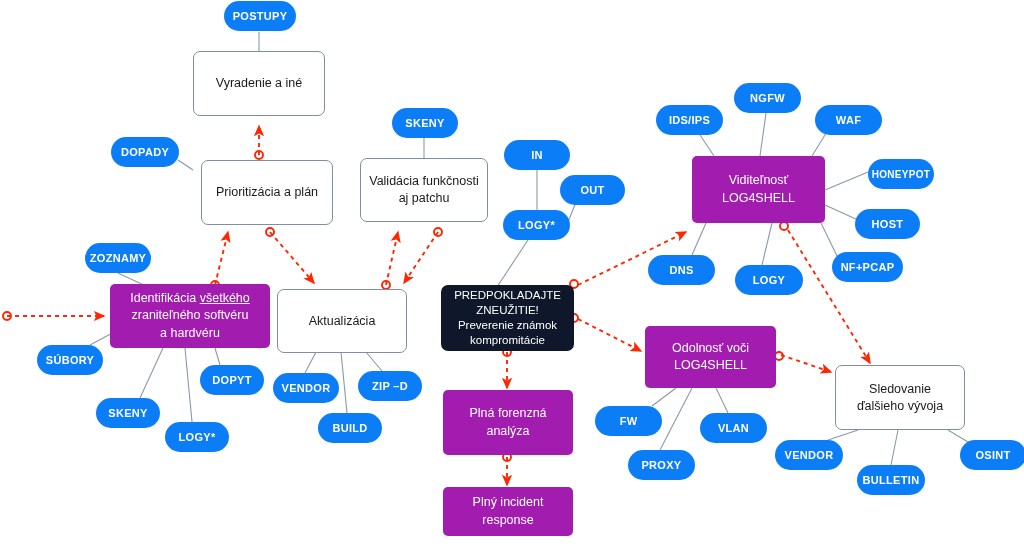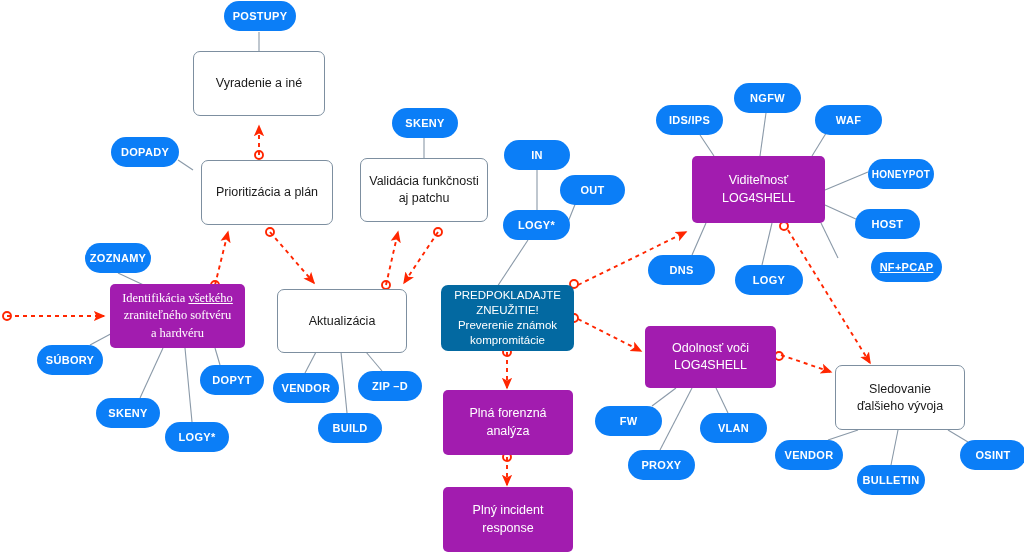--- a/index.html
+++ b/index.html
@@ -3,21 +3,21 @@
 <meta charset="utf-8">
 <style>
   html,body{margin:0;padding:0;background:#ffffff;}
   body{width:1024px;height:552px;overflow:hidden;font-family:"Liberation Sans",sans-serif;}
   #stage{position:relative;width:1024px;height:552px;background:#fff;}
   svg.edges{position:absolute;left:0;top:0;width:1024px;height:552px;pointer-events:none;}
   .node{position:absolute;box-sizing:border-box;display:flex;align-items:center;justify-content:center;text-align:center;}
   .pill{border-radius:15px;background:#0b7ef7;color:#fff;font-size:11px;font-weight:600;letter-spacing:.3px;height:30px;}
   .boxw{background:#fff;border:1.3px solid #7d8fa0;border-radius:7px;color:#1a1a1a;font-size:12.5px;line-height:1.35;}
   .boxd{background:#a21caf;border-radius:5px;color:#fff;font-size:12.5px;line-height:1.4;}
-  .boxr{background:#0369a1;border-radius:7px;color:#fff;font-size:11.5px;line-height:1.3;}
+  .boxr{background:#0f172a;border-radius:7px;color:#fff;font-size:11.5px;line-height:1.3;}
   .node span.lbl{display:block;padding:0 5px;}
   u{text-decoration:underline;}
 </style>
 </head>
 <body>
 
 <div id="stage">
 
   <svg class="edges" viewBox="0 0 1024 552">
     <defs>
@@ -106,21 +106,21 @@
   </div>
 
   <div class="node boxw" style="left:360px;top:158px;width:128px;height:64px;">
     <span class="lbl">Validácia funkčnosti aj patchu</span>
   </div>
 
   <div class="node pill" style="left:85px;top:243px;width:66px;">
     <span class="lbl">ZOZNAMY</span>
   </div>
 
-  <div class="node boxd" style="left:110px;top:284px;width:135px;height:64px;font-family:Liberation Serif, serif;">
+  <div class="node boxd" style="left:110px;top:284px;width:160px;height:64px;">
     <span class="lbl">
       <span>Identifikácia </span><u>všetkého</u><br>
       <span>zraniteľného softvéru</span><br>
       <span>a hardvéru</span>
     </span>
   </div>
 
   <div class="node pill" style="left:37px;top:345px;width:66px;">
     <span class="lbl">SÚBORY</span>
   </div>
@@ -162,21 +162,21 @@
       <span>PREDPOKLADAJTE</span><br>
       <span>ZNEUŽITIE!</span><br>
       <span>Preverenie známok</span><br>
       <span>kompromitácie</span>
     </span>
   </div>
 
   <div class="node boxd" style="left:443px;top:390px;width:130px;height:65px;">
     <span class="lbl">Plná forenzná analýza</span>
   </div>
-  <div class="node boxd" style="left:443px;top:487px;width:130px;height:65px;">
+  <div class="node boxd" style="left:443px;top:487px;width:130px;height:49px;">
     <span class="lbl">Plný incident response</span>
   </div>
 
   <div class="node boxd" style="left:692px;top:156px;width:133px;height:67px;">
     <span class="lbl">Viditeľnosť LOG4SHELL</span>
   </div>
   <div class="node pill" style="left:656px;top:105px;width:67px;">
     <span class="lbl">IDS/IPS</span>
   </div>
   <div class="node pill" style="left:734px;top:83px;width:67px;">
@@ -184,21 +184,21 @@
   </div>
   <div class="node pill" style="left:815px;top:105px;width:67px;">
     <span class="lbl">WAF</span>
   </div>
   <div class="node pill" style="left:868px;top:159px;width:66px;font-size:10px;">
     <span class="lbl">HONEYPOT</span>
   </div>
   <div class="node pill" style="left:855px;top:209px;width:65px;">
     <span class="lbl">HOST</span>
   </div>
-  <div class="node pill" style="left:871px;top:252px;width:71px;text-decoration:underline;">
+  <div class="node pill" style="left:832px;top:252px;width:71px;">
     <span class="lbl">NF+PCAP</span>
   </div>
   <div class="node pill" style="left:648px;top:255px;width:67px;">
     <span class="lbl">DNS</span>
   </div>
   <div class="node pill" style="left:735px;top:265px;width:68px;">
     <span class="lbl">LOGY</span>
   </div>
 
   <div class="node boxd" style="left:645px;top:326px;width:131px;height:62px;">

